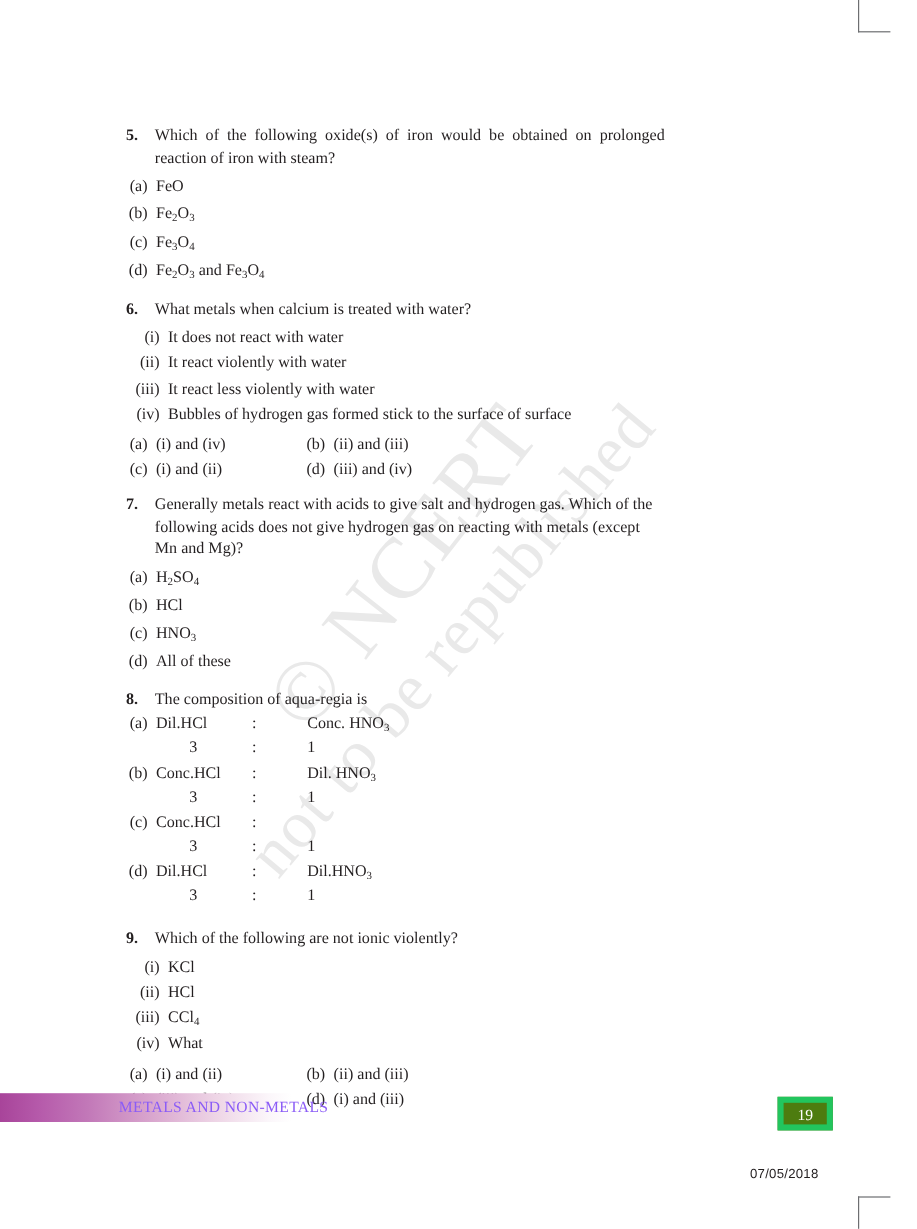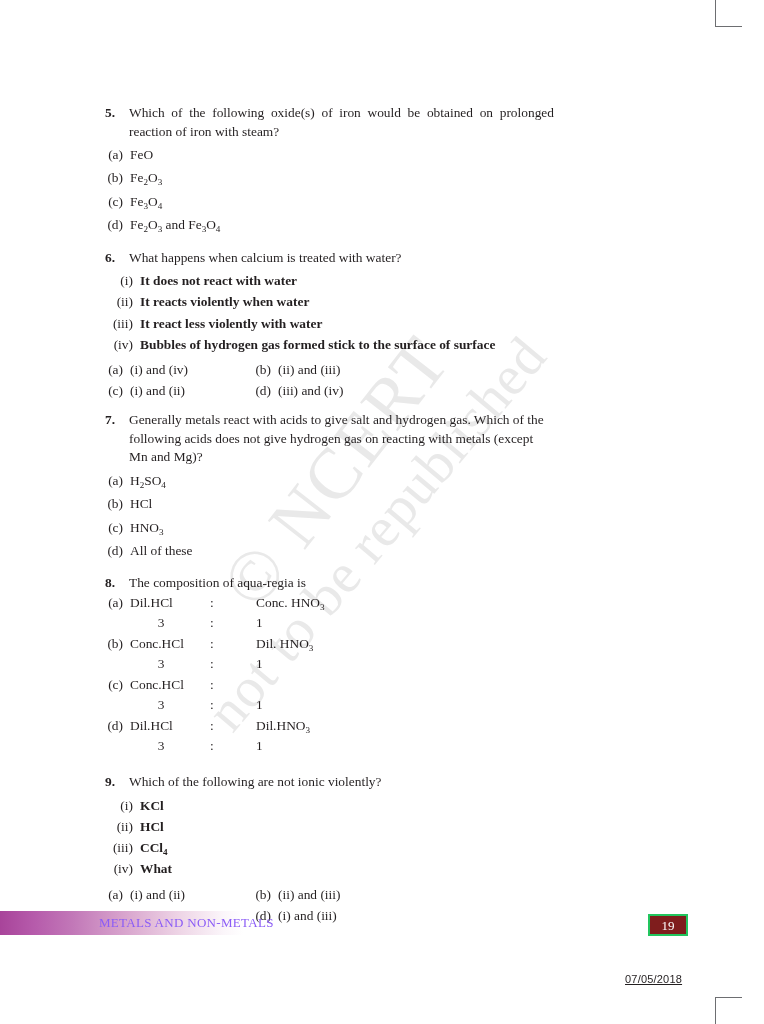--- a/index.html
+++ b/index.html
@@ -118,21 +118,21 @@
     line-height: 1.32;
     margin-bottom: 3.5px;
   }
   .roman-label {
     flex: 0 0 36px;
     width: 36px;
     text-align: right;
     padding-right: 7px;
     box-sizing: border-box;
   }
-  .roman-body { flex: 1 1 auto; font-weight: bold; }
+  .roman-body { flex: 1 1 auto; }
 
   
   .opt-grid { margin-top: 8px; }
   .opt-grid-row {
     display: flex;
     font-size: 13.4px;
     line-height: 1.3;
     margin-bottom: 3px;
   }
   .opt-cell {
@@ -193,42 +193,41 @@
     font-variant: small-caps;
     white-space: nowrap;
   }
 
   .page-num-box {
     position: absolute;
     left: 648px;
     top: 914px;
     width: 36px;
     height: 18px;
-    background: #7f1d1d;
-    border: 2px solid #22c55e;
+    background: #4d7c0f;
+    border: 5px solid #22c55e;
     display: flex;
     align-items: center;
     justify-content: center;
   }
   .page-num-box span {
     color: #ffffff;
     font-family: "Liberation Serif", serif;
     font-size: 13px;
     line-height: 1;
   }
 
   .footer-date {
     position: absolute;
     left: 625px;
     top: 973px;
     font-family: "Liberation Sans", sans-serif;
     font-size: 11px;
     color: #231f20;
     letter-spacing: 0.2px;
-    text-decoration: underline;
   }
 </style>
 </head>
 <body>
 
 <div class="watermark-layer">
   <div class="wm wm-ncert">© NCERT</div>
   <div class="wm wm-republished">not to be republished</div>
 </div>
 
@@ -262,30 +261,30 @@
           <div class="opt-body">Fe<sub>2</sub>O<sub>3</sub> and Fe<sub>3</sub>O<sub>4</sub></div>
         </div>
       </div>
     </div>
 
     <div class="gap-sm"></div>
 
     <div class="q-block">
       <div class="q-head">
         <div class="q-num">6.</div>
-        <div class="q-text">What happens when calcium is treated with water?</div>
+        <div class="q-text">What metals when calcium is treated with water?</div>
       </div>
       <div class="roman-list">
         <div class="roman-row">
           <div class="roman-label">(i)</div>
           <div class="roman-body">It does not react with water</div>
         </div>
         <div class="roman-row">
           <div class="roman-label">(ii)</div>
-          <div class="roman-body">It reacts violently when water</div>
+          <div class="roman-body">It react violently with water</div>
         </div>
         <div class="roman-row">
           <div class="roman-label">(iii)</div>
           <div class="roman-body">It react less violently with water</div>
         </div>
         <div class="roman-row">
           <div class="roman-label">(iv)</div>
           <div class="roman-body">Bubbles of hydrogen gas formed stick to the surface of surface</div>
         </div>
       </div>

